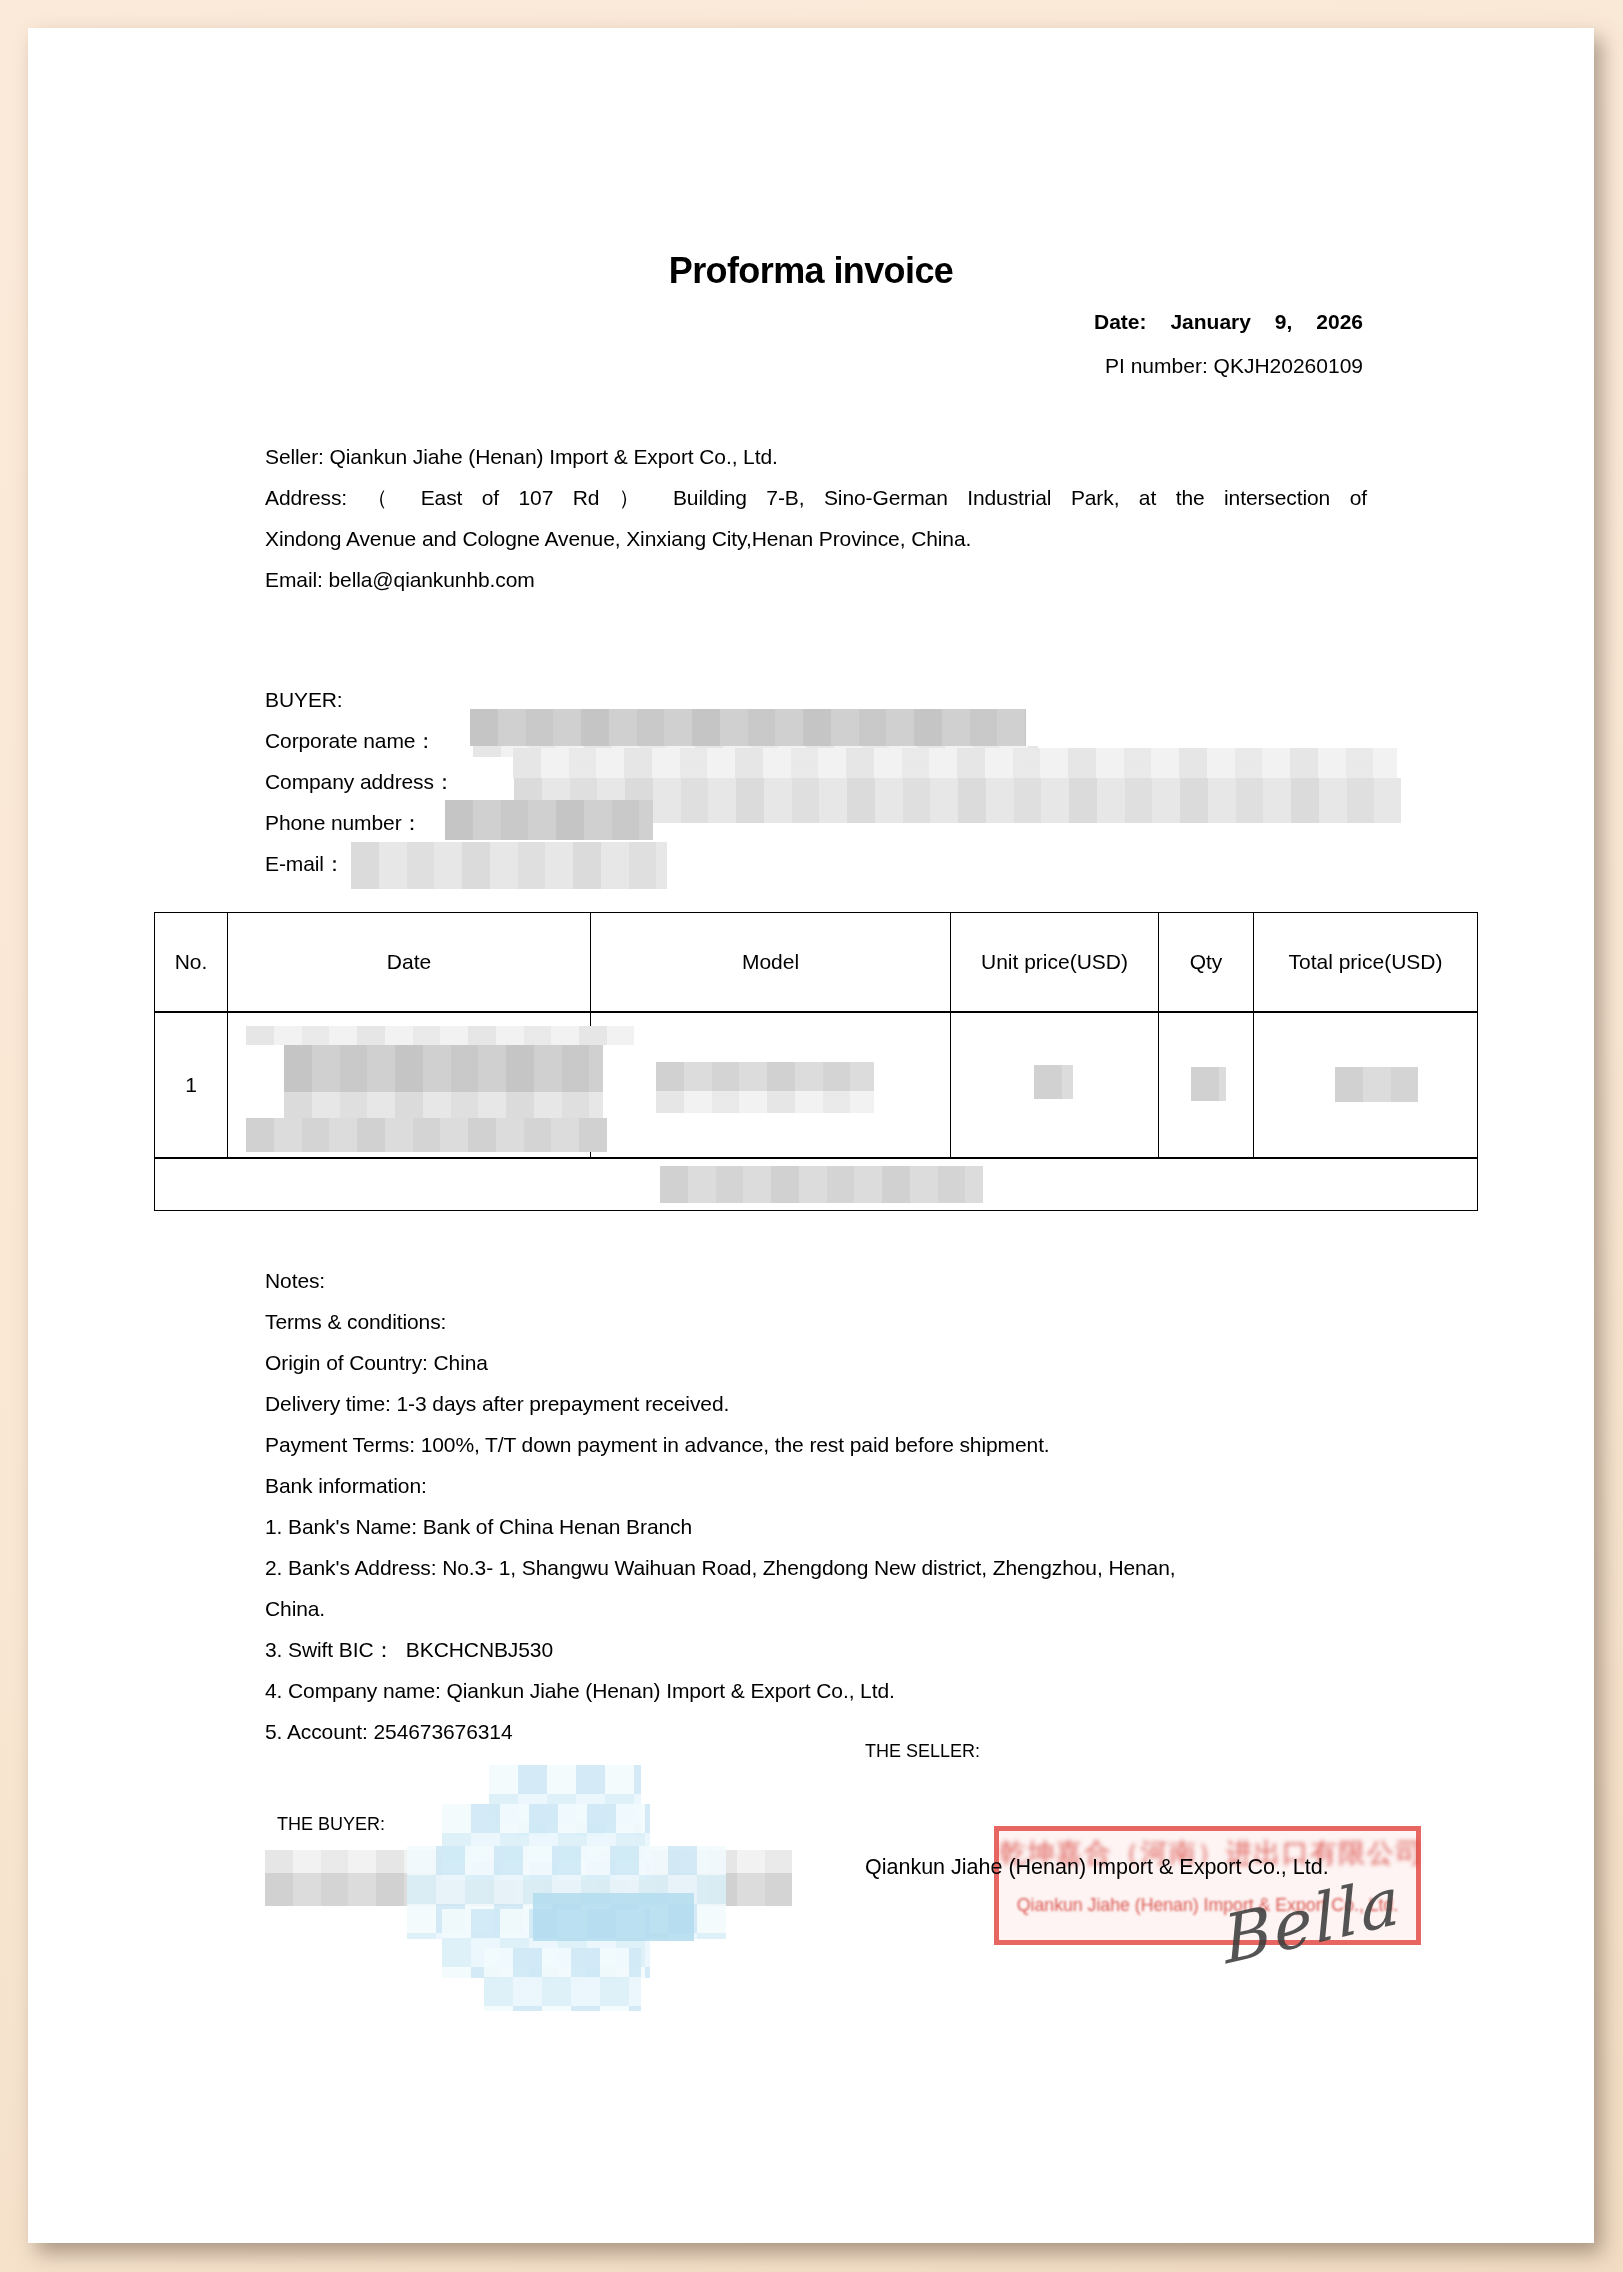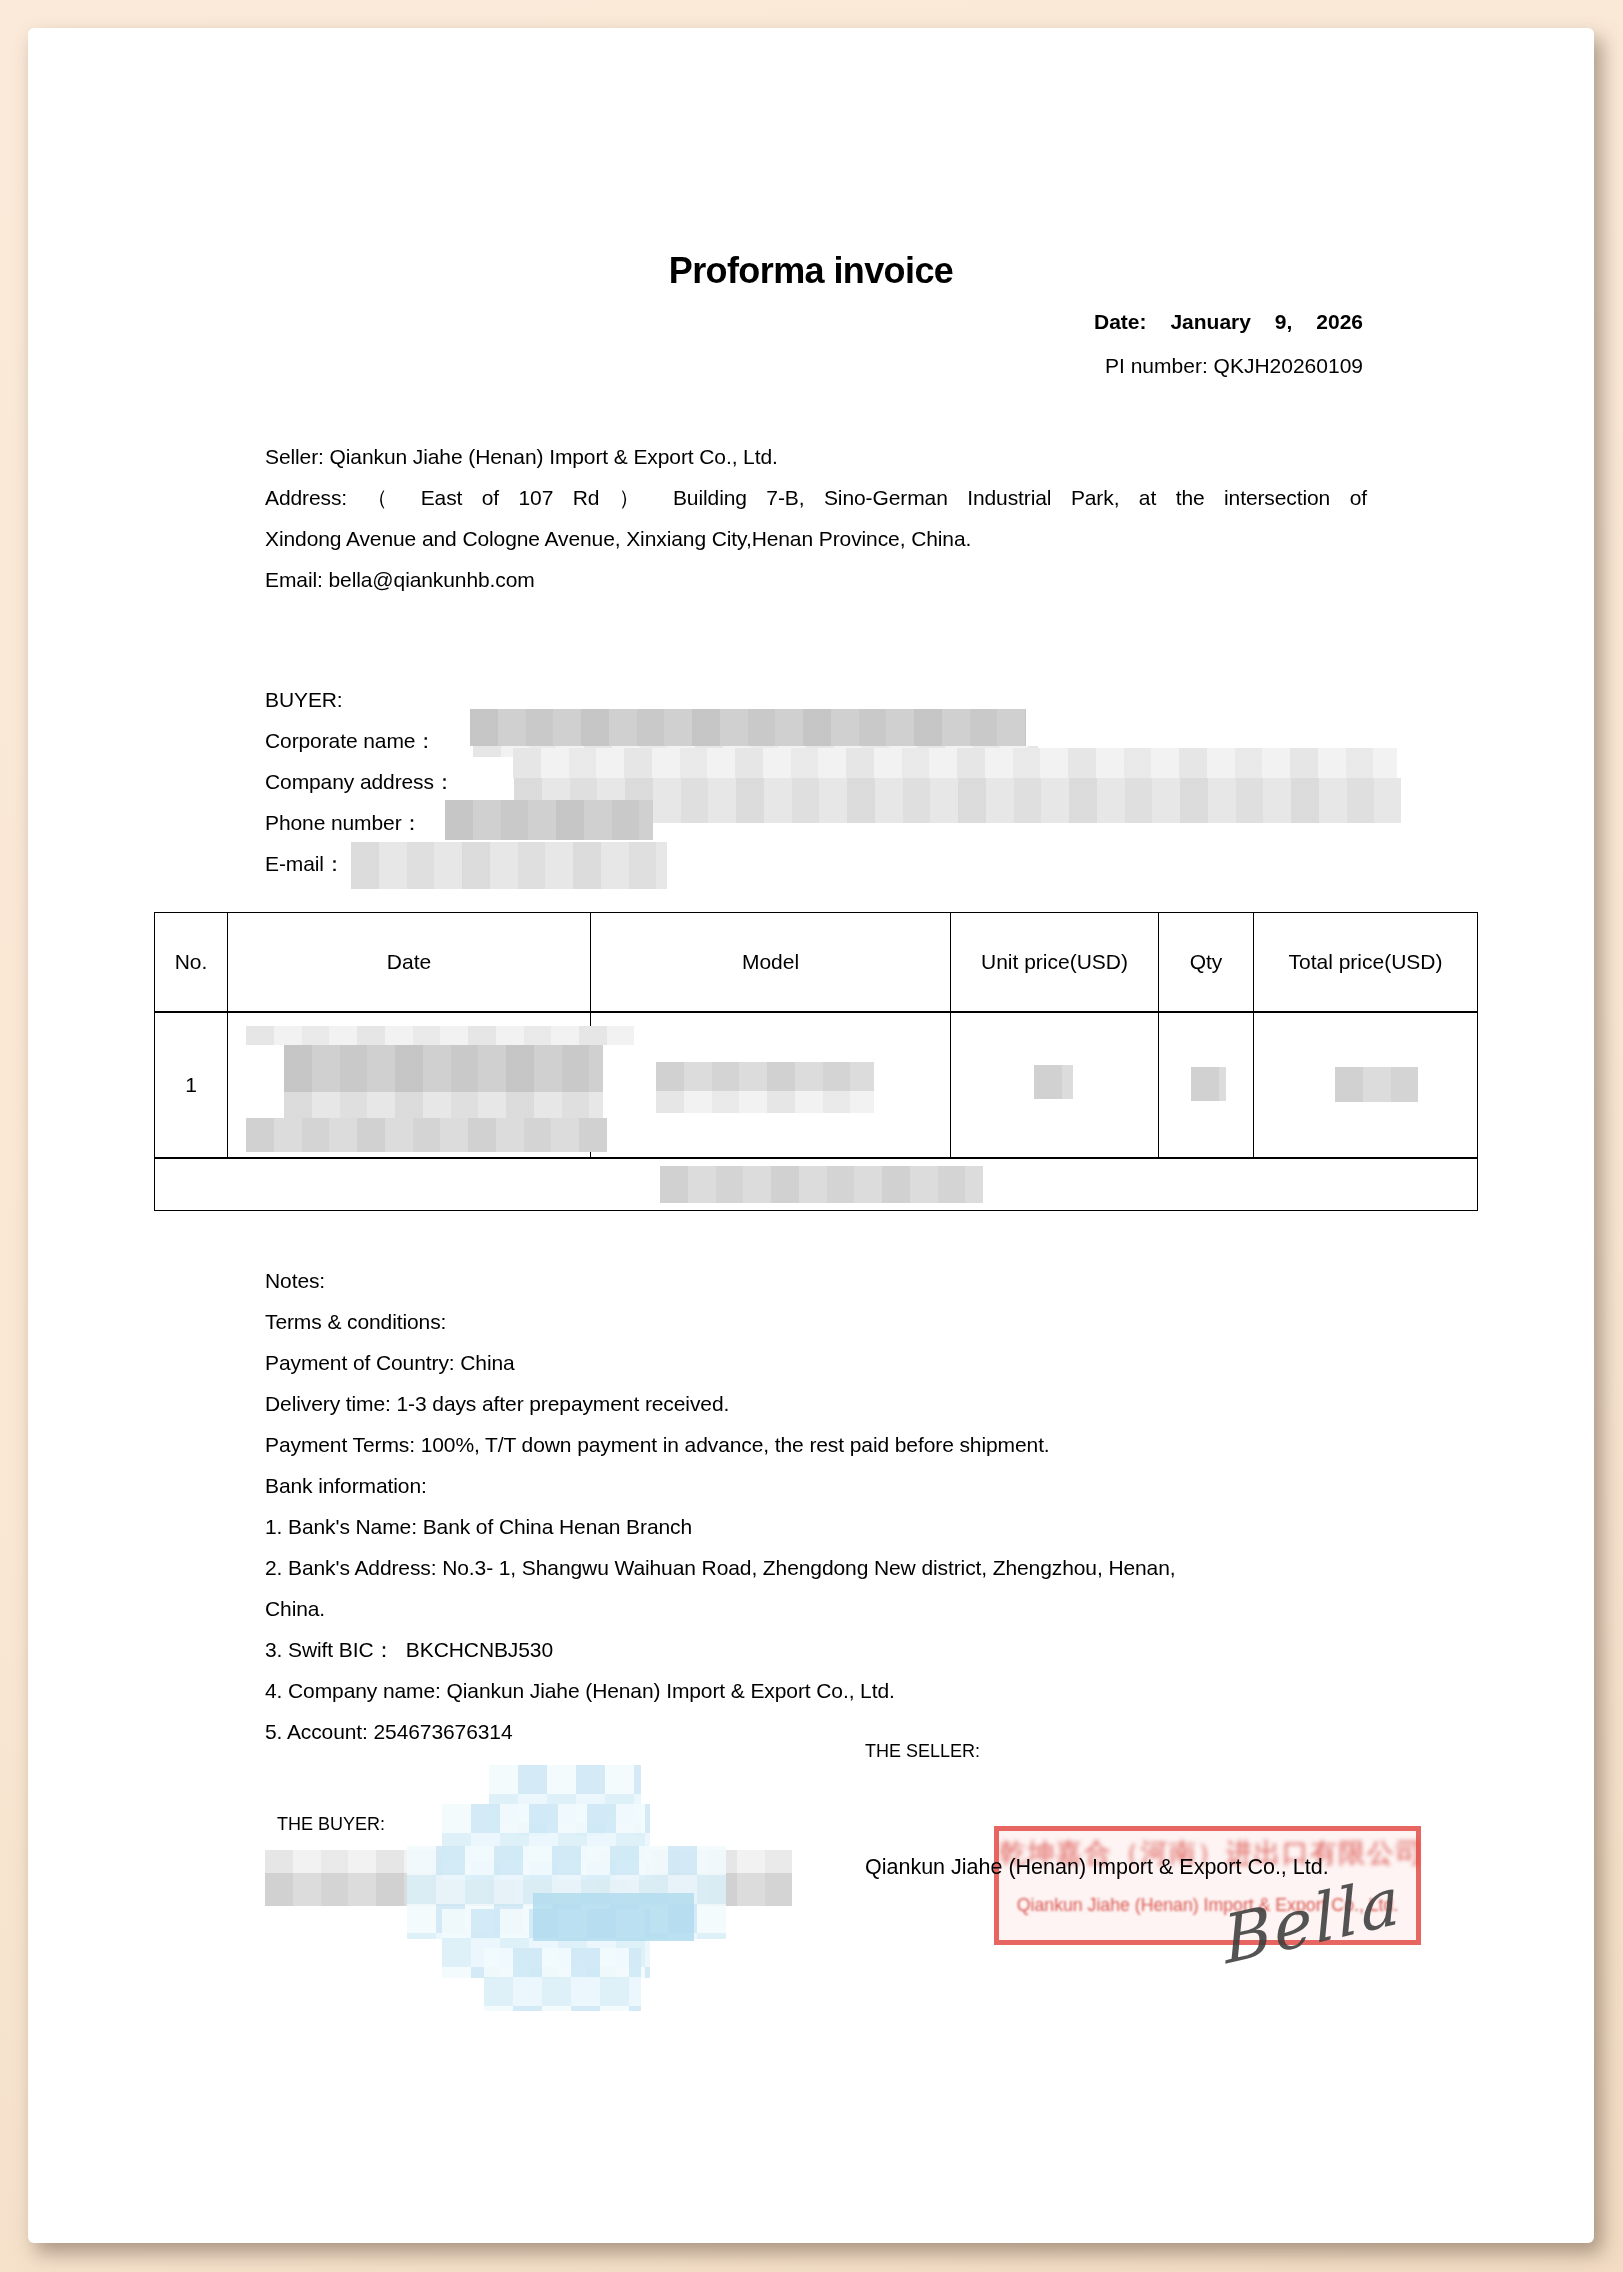--- a/index.html
+++ b/index.html
@@ -1,21 +1,21 @@
 <!DOCTYPE html>
 <html style="font-size:10px"><head>
 <meta charset="utf-8">
 <style>
   html,body{margin:0;padding:0;background:#f6e3cf;}
   body{width:1623px;height:2273px;position:relative;overflow:hidden;
        font-family:"Liberation Sans","DejaVu Sans",sans-serif;color:#000;}
   .frame{position:absolute;inset:0;
        background:linear-gradient(160deg,#fbead9 0%,#f9e7d3 55%,#f2dcc3 100%);}
   .page{position:absolute;left:28px;top:28px;width:1566px;height:2215px;background:#ffffff;
-       box-shadow:7.6px 10px 19px rgba(110,90,75,.55);border-radius:6px;}
+       box-shadow:7.6px 10px 19px rgba(110,90,75,.55);}
   .abs{position:absolute;}
   p{margin:0;}
   .t{font-size:21px;letter-spacing:-0.1px;line-height:41px;white-space:pre;}
   .title{left:0;top:222px;width:1566px;text-align:center;font-size:36px;font-weight:bold;letter-spacing:-0.6px;}
   .dateblock{right:231px;top:272px;width:392px;text-align:right;line-height:44px;font-size:21px;}
   .dateblock .date{text-align:justify;text-align-last:justify;padding-left:123px;font-weight:bold;}
   .seller{left:237px;top:408px;width:1102px;}
   .just{text-align:justify;text-align-last:justify;white-space:normal;}
   .buyer{left:237px;top:651px;width:1102px;line-height:42px;}
   
@@ -124,21 +124,21 @@
   <div class="px g-mid" style="left:628px;top:1034px;width:218px;height:29px;"></div>
   <div class="px g-light" style="left:628px;top:1063px;width:218px;height:21.5px;"></div>
   <div class="px g-mid" style="left:1006px;top:1037px;width:39px;height:34px;"></div>
   <div class="px g-mid" style="left:1163px;top:1039px;width:35px;height:34px;"></div>
   <div class="px g-mid" style="left:1307px;top:1039px;width:83px;height:35px;"></div>
   <div class="px g-mid" style="left:632px;top:1138px;width:323px;height:37px;"></div>
 
   <div class="abs notes">
     <p class="t">Notes:</p>
     <p class="t">Terms &amp; conditions:</p>
-    <p class="t">Payment of Country: China</p>
+    <p class="t">Origin of Country: China</p>
     <p class="t">Delivery time: 1-3 days after prepayment received.</p>
     <p class="t">Payment Terms: 100%, T/T down payment in advance, the rest paid before shipment.</p>
     <p class="t">Bank information:</p>
     <p class="t">1. Bank's Name: Bank of China Henan Branch</p>
     <p class="t">2. Bank's Address: No.3- 1, Shangwu Waihuan Road, Zhengdong New district, Zhengzhou, Henan,</p>
     <p class="t">China.</p>
     <p class="t">3. Swift BIC：  BKCHCNBJ530</p>
     <p class="t">4. Company name: Qiankun Jiahe (Henan) Import &amp; Export Co., Ltd.</p>
     <p class="t">5. Account: 254673676314</p>
   </div>

